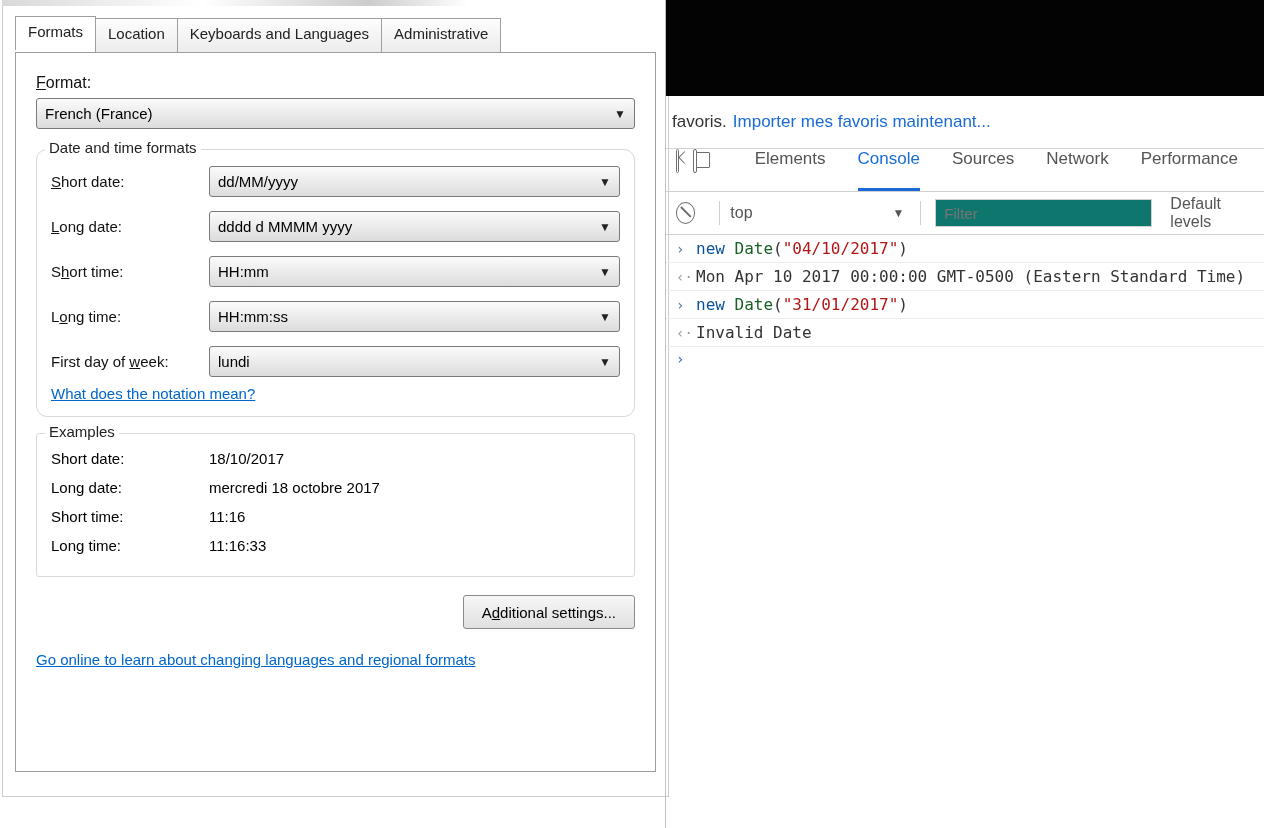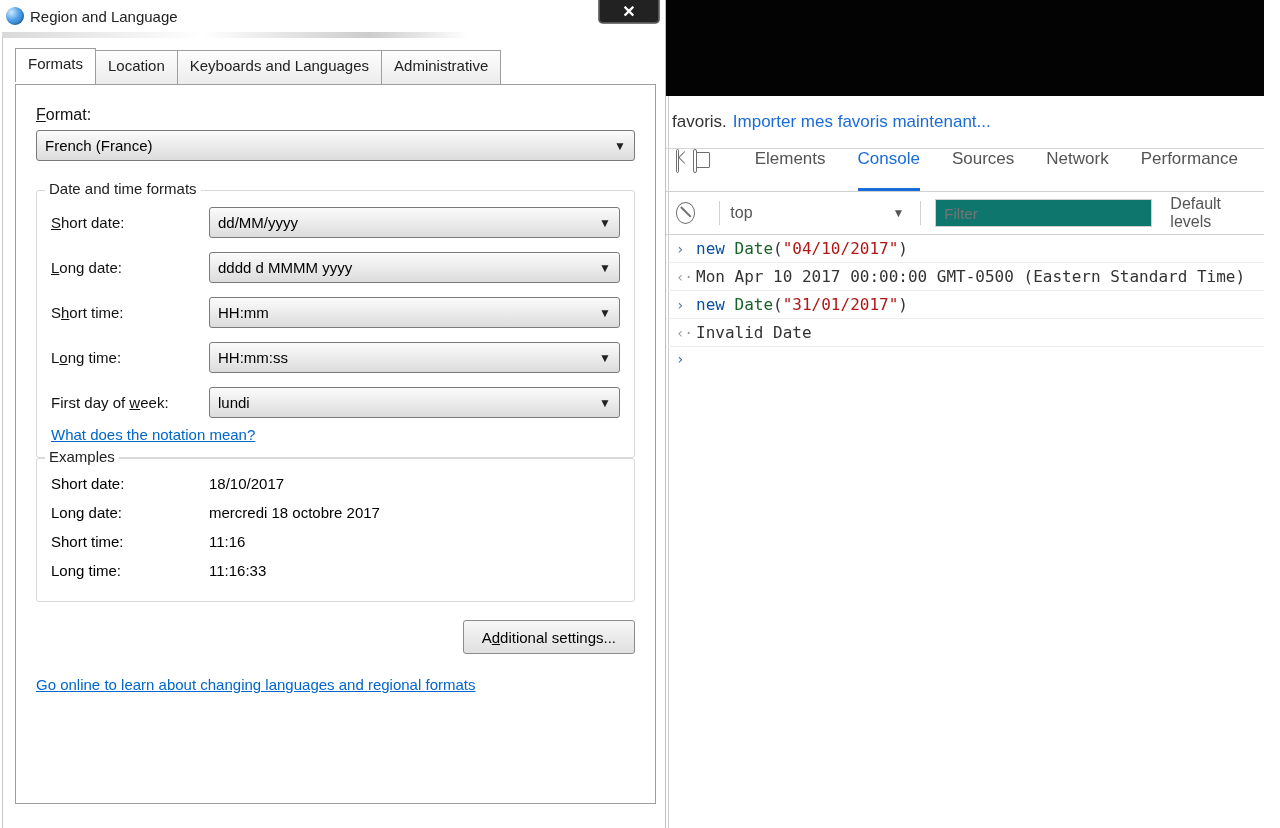--- a/index.html
+++ b/index.html
@@ -15,28 +15,28 @@
 .tabs{position:absolute;left:12px;top:10px;display:flex}
 .tab{padding:6px 12px 8px;border:1px solid #9e9e9e;border-bottom:none;margin-right:-1px;background:linear-gradient(#fdfdfd,#ececec);font-size:15px;cursor:default;position:relative;top:2px;color:#222}
 .tab.active{background:#fff;top:0;padding-bottom:10px;z-index:2}
 .tab-line{position:absolute;left:12px;right:12px;top:46px;height:1px;background:#9e9e9e}
 .tab-content{position:absolute;left:12px;right:12px;top:46px;border:1px solid #9e9e9e;border-top:none;padding:22px 20px 20px;height:720px;box-sizing:border-box}
 
 .label{font-size:16px;color:#111;margin-bottom:6px}
 .combo{height:29px;border:1px solid #7a7a7a;border-radius:3px;background:linear-gradient(#fbfbfb,#dcdcdc);display:flex;align-items:center;padding:0 8px;position:relative;font-size:15px}
 .combo .caret{position:absolute;right:8px;top:50%;transform:translateY(-50%);font-size:12px;color:#222}
 
-.group{border:1px solid #d9d9d9;border-radius:3px;margin-top:29px;padding:16px 14px 14px;position:relative}
+.group{border:1px solid #d9d9d9;border-radius:11px;margin-top:20px;padding:16px 14px 14px;position:relative}
 .group-title{position:absolute;top:-11px;left:8px;background:#fff;padding:0 4px;font-size:15px;color:#222}
 .row{display:flex;align-items:center;margin-bottom:14px}
 .row .rlabel{width:158px;font-size:15px;color:#111}
 .row .rcombo{flex:1}
 .link{color:#0066cc;text-decoration:underline;font-size:15px;cursor:pointer}
 
-.examples{border:1px solid #d9d9d9;border-radius:3px;padding:16px 14px 10px;position:relative}
+.examples{border:1px solid #d9d9d9;border-radius:3px;margin-top:16px;padding:16px 14px 10px;position:relative}
 .exrow{display:flex;margin-bottom:12px;font-size:15px}
 .exrow .exl{width:158px}
 .btn{height:32px;border:1px solid #8b8b8b;border-radius:3px;background:linear-gradient(#f7f7f7,#e0e0e0);padding:0 18px;font-size:15px;margin-top:18px;float:right;display:flex;align-items:center}
 .bottom-link{clear:both;padding-top:22px}
 
 .uk{text-decoration:underline}
 
 .browser{position:absolute;left:665px;top:0;right:16px;height:828px;border-left:1px solid #c0c0c0}
 .blackbar{height:96px;background:#030303}
 .bookmark-strip{height:52px;border-bottom:1px solid #d4d4d4;display:flex;align-items:center;padding-left:6px;font-size:17px;color:#333;overflow:hidden;white-space:nowrap}
@@ -71,27 +71,20 @@
 .str{color:#b21616}
 .cline.prompt{color:#3068c8}
 .cline.prompt .gutter{color:#3068c8}
 </style>
 </head>
 <body>
 
 <div class="screen">
 
   <div class="dialog">
-    <div class="titlebar">
-      <span class="globe"></span>
-      <span>Region and Language</span>
-      <span class="closebtn">
-        <span>✕</span>
-      </span>
-    </div>
     <div class="titlebar-shade"></div>
     <div class="dialog-body">
       <div class="tabs">
         <div class="tab active">Formats</div>
         <div class="tab">Location</div>
         <div class="tab">Keyboards and Languages</div>
         <div class="tab">Administrative</div>
       </div>
       <div class="tab-line"></div>
       <div class="tab-content">

